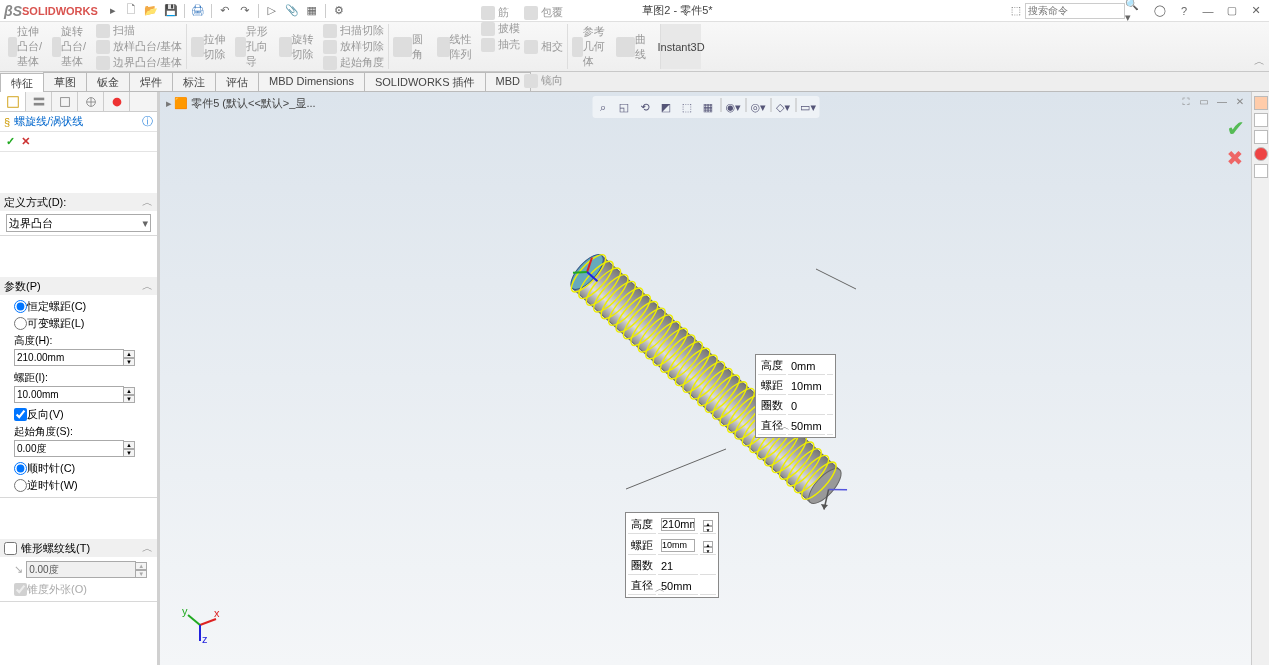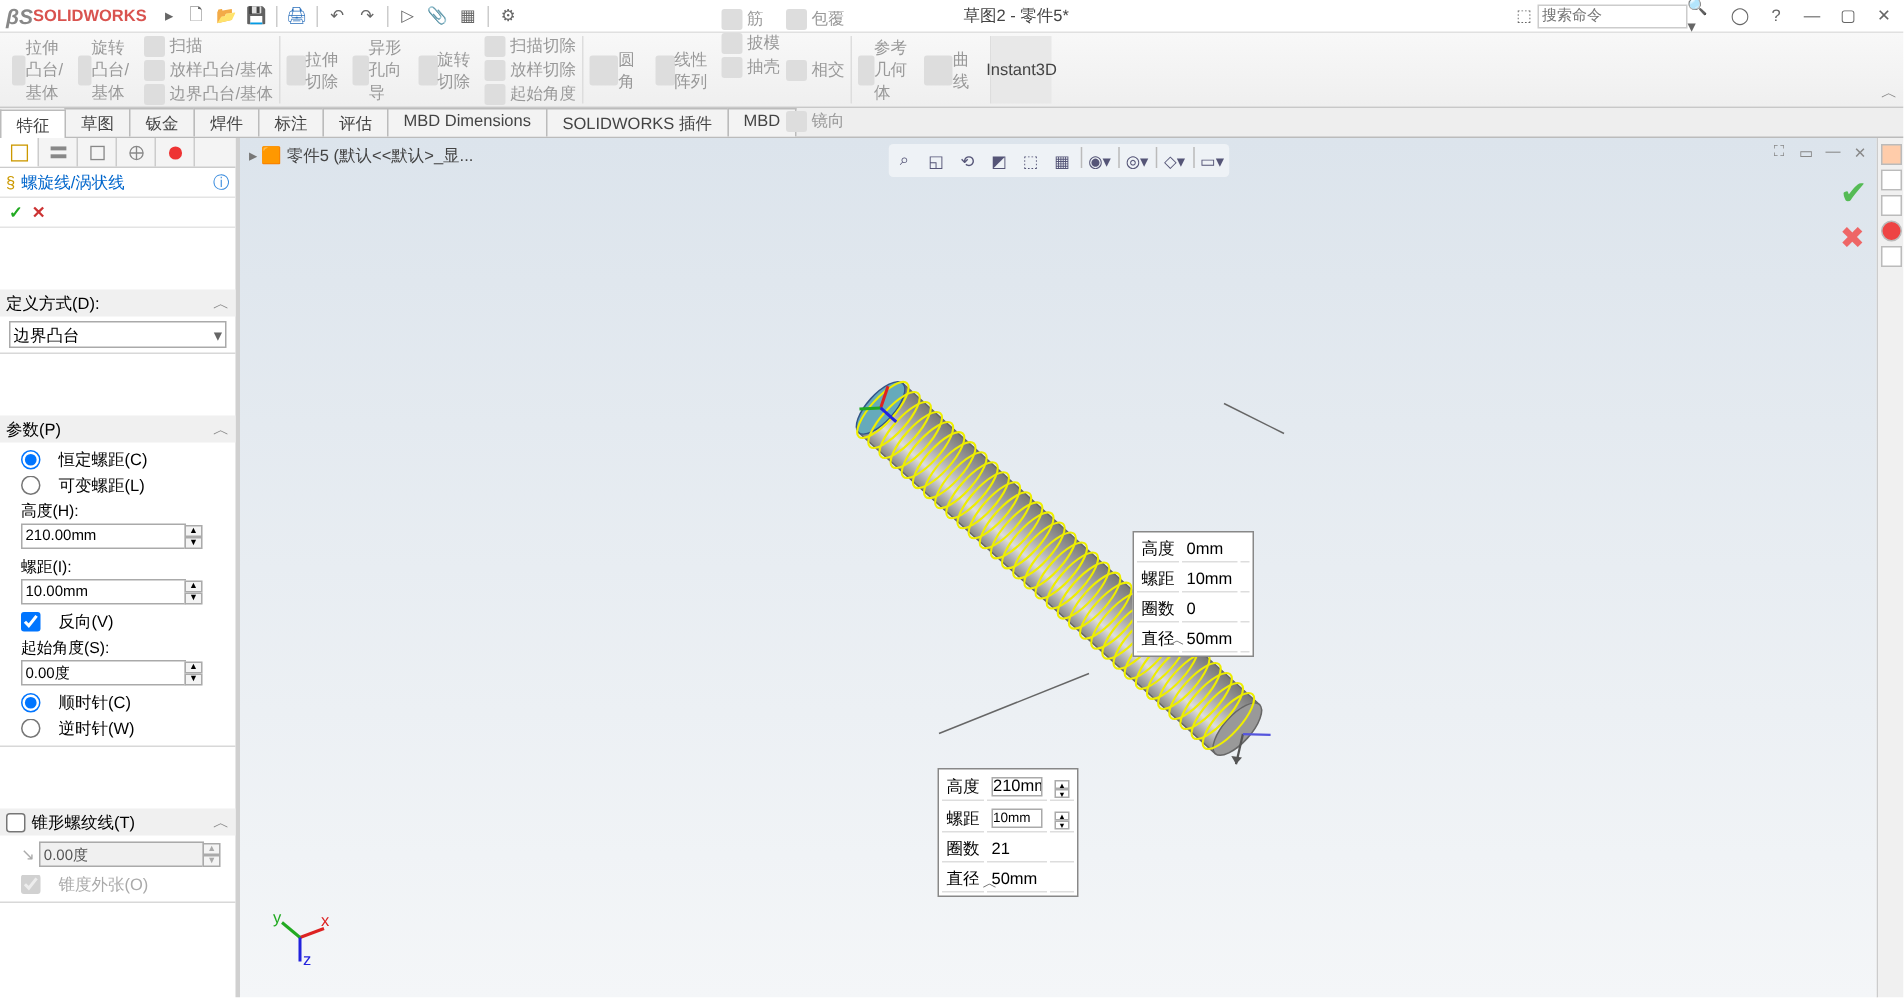--- a/index.html
+++ b/index.html
@@ -47,21 +47,21 @@
 .feat-head .info { margin-left:auto; color:#3388dd; cursor:pointer; }
 .okx { height:20px; display:flex; align-items:center; gap:6px; padding:0 6px; border-bottom:1px solid #e4e4e4; }
 .ok { color:#2a2; font-weight:bold; cursor:pointer; }
 .xx { color:#c33; font-weight:bold; cursor:pointer; }
 .section { border-bottom:1px solid #d8d8d8;margin-top:41px; }
 .sec-head { height:18px; background:#f0f0f0; display:flex; align-items:center; padding:0 4px; font-size:10.5px; }
 .sec-head .chev { margin-left:auto; color:#888; cursor:pointer; }
 .sec-body { padding:3px 6px; }
 .combo { width:100%; height:18px; border:1px solid #aaa; background:#fff; font-size:10px; padding:0 2px; display:flex; align-items:center; }
 .combo .dd { margin-left:auto; color:#666; }
-.radio-row, .chk-row { display:flex; align-items:center; gap:12px; font-size:10.5px; padding:1px 0 1px 8px; }
+.radio-row, .chk-row { display:flex; align-items:center; gap:0; font-size:10.5px; padding:1px 0 1px 8px; }
 .lbl { font-size:10.5px; padding:2px 0 0 8px; }
 .numrow { display:flex; align-items:center; margin:1px 0 3px 8px; }
 .numrow input { width:110px; height:17px; border:1px solid #aaa; font-size:10px; padding:0 2px; }
 .spinners { display:flex; flex-direction:column; margin-left:-1px; }
 .spinners div { width:12px; height:8px; border:1px solid #aaa; background:#f4f4f4; font-size:6px; text-align:center; line-height:6px; cursor:pointer; }
 .disabled { color:#aaa; }
 .disabled input { background:#f0f0f0; }
 
 
 .gview { flex:1; position:relative; background:linear-gradient(#dce4ec,#f4f6f8); overflow:hidden; }

